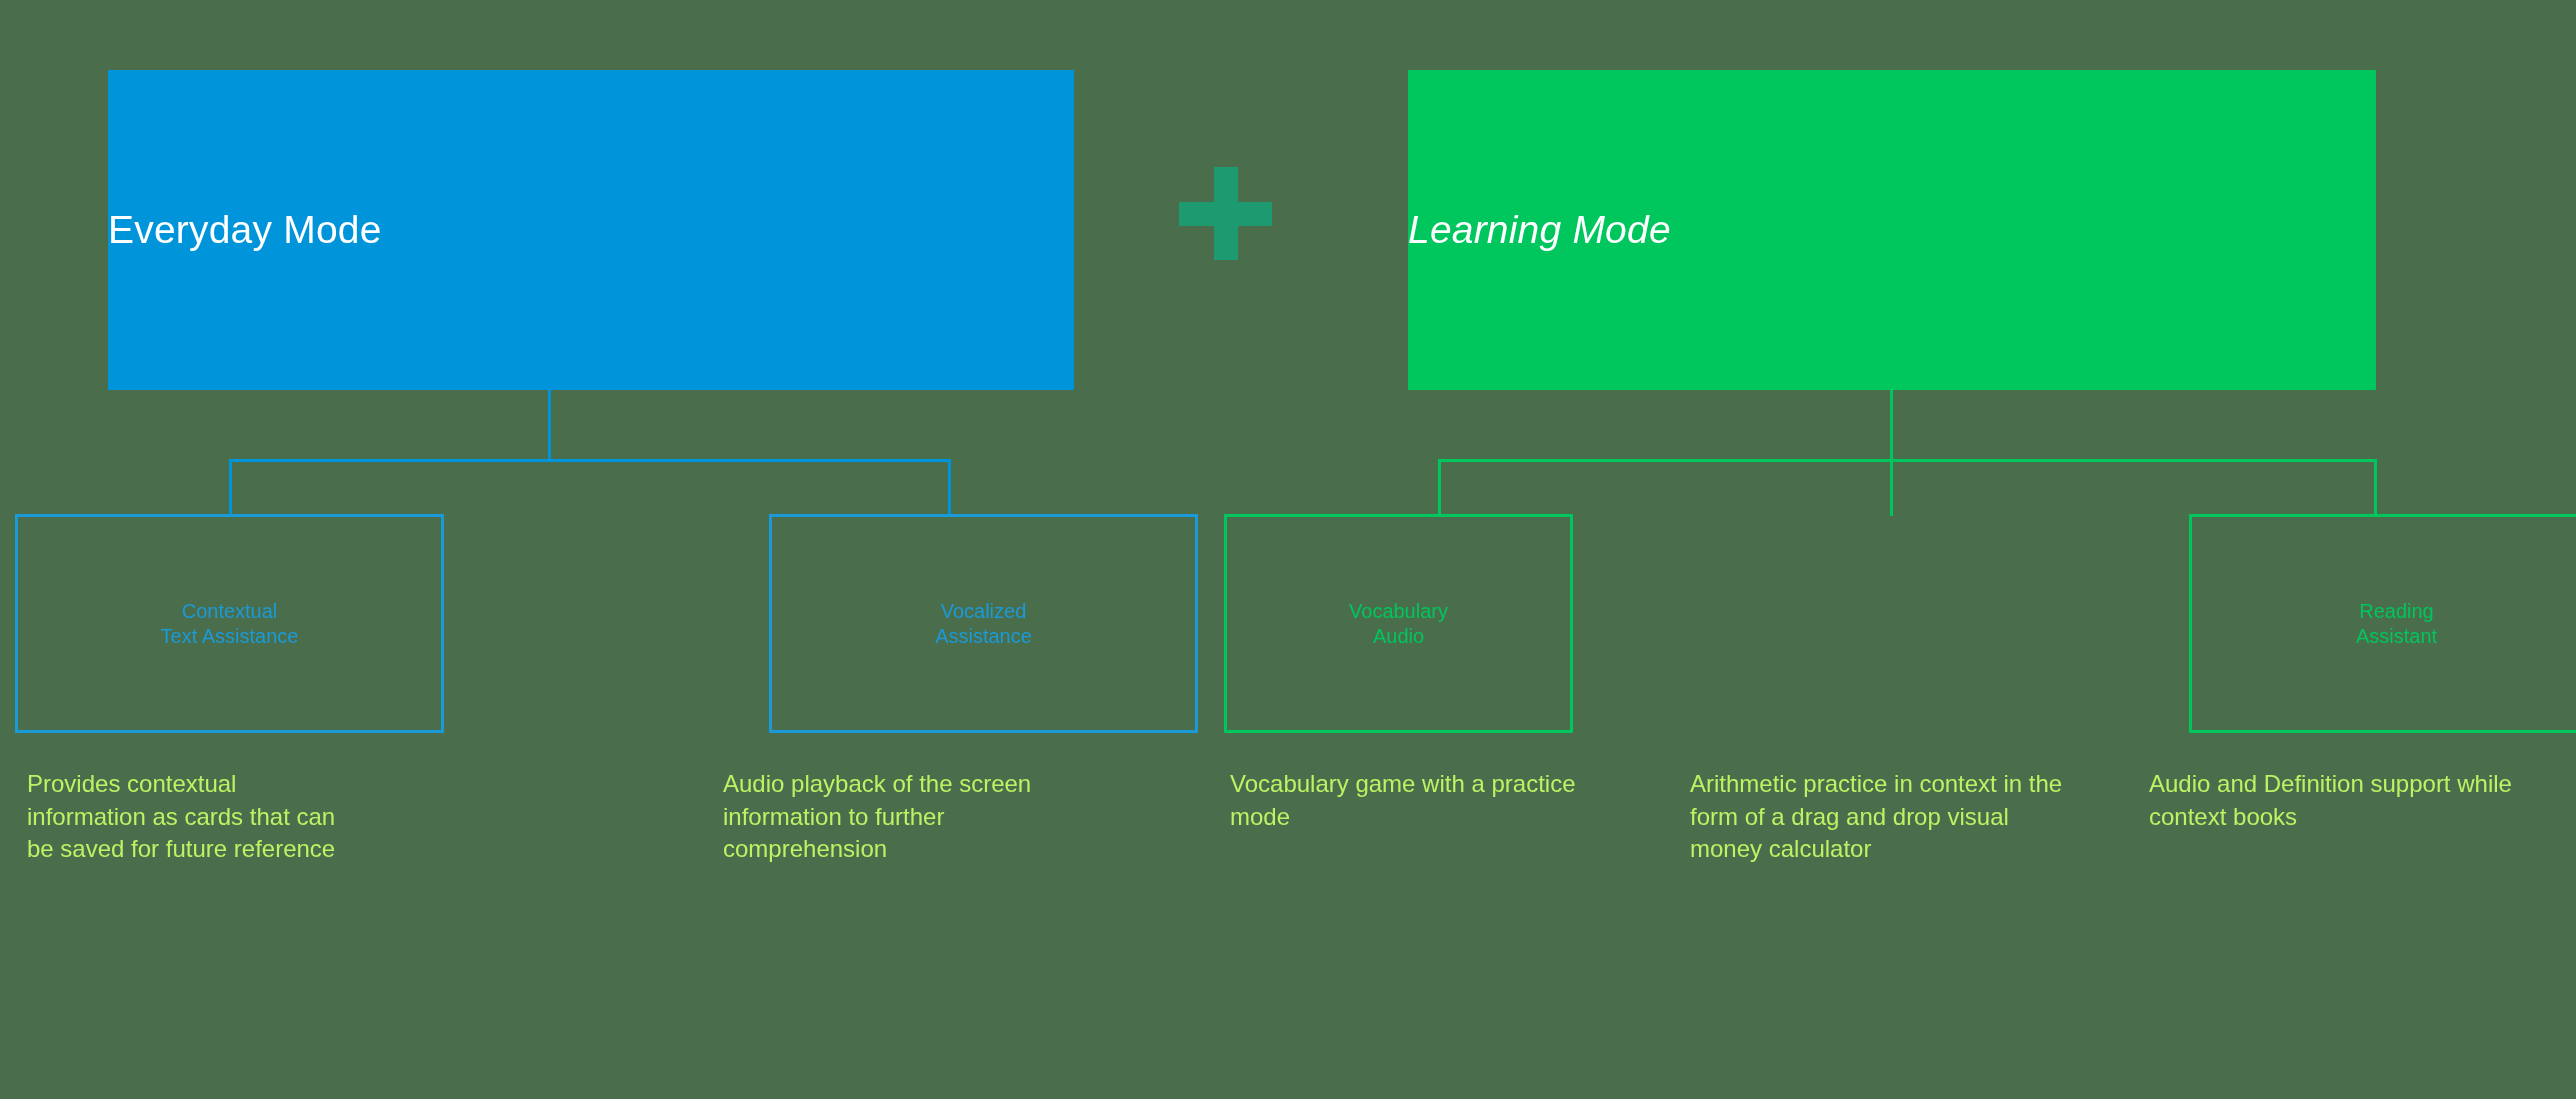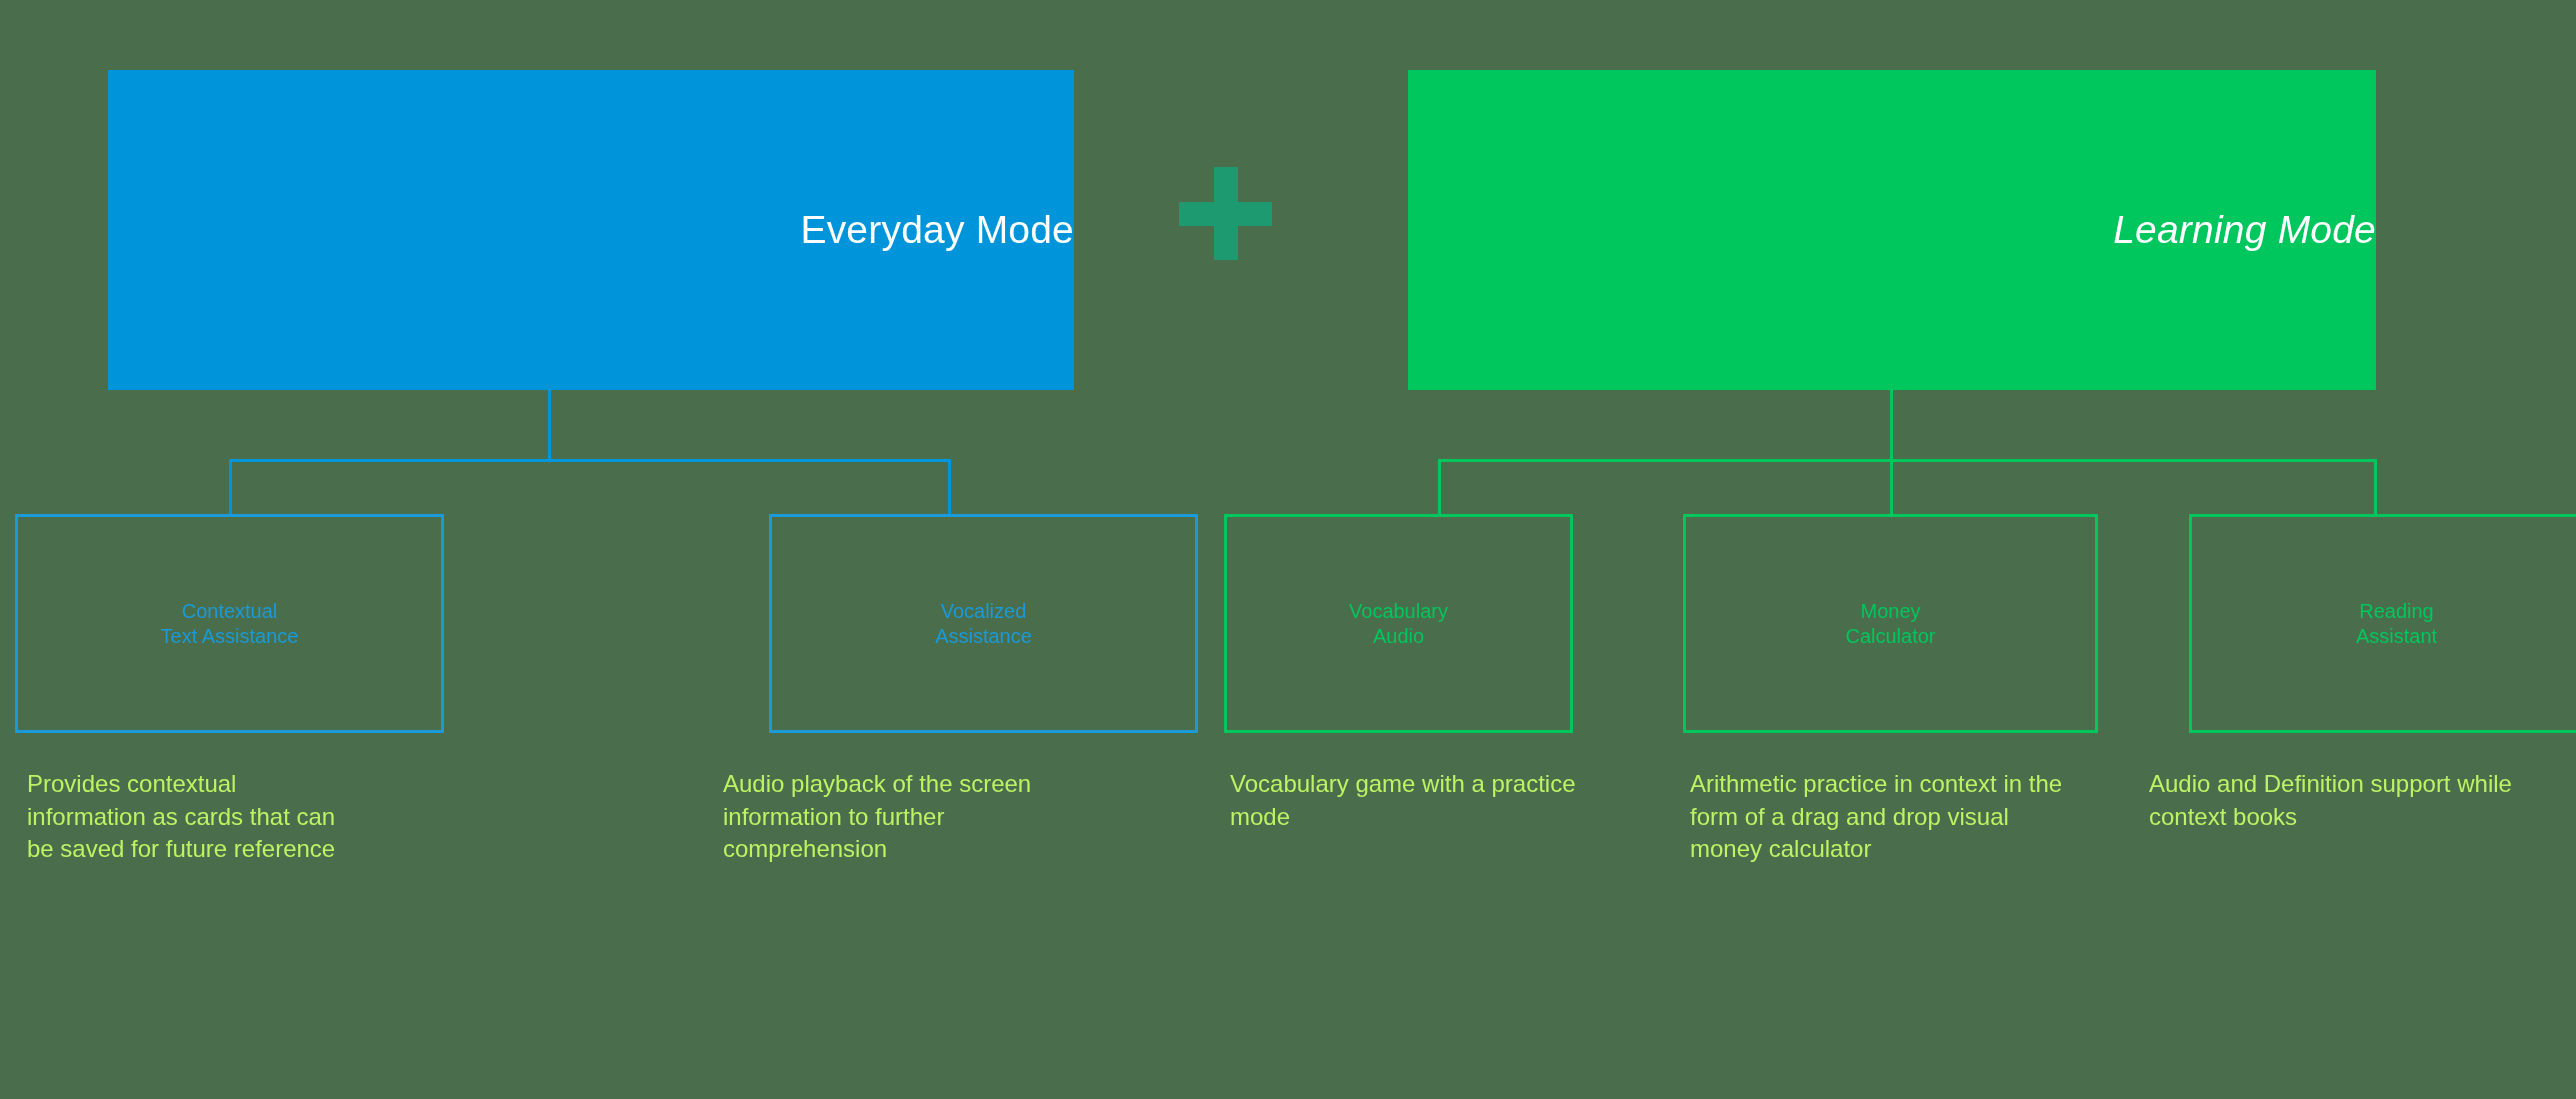--- a/index.html
+++ b/index.html
@@ -8,21 +8,21 @@
     background:#4a6e4c;
     font-family:"Liberation Sans", sans-serif;
     overflow:hidden;
     position:relative;
   }
   .stage{position:absolute;left:0;top:0;width:2576px;height:1099px;}
 
   
   .mode-box{
     position:absolute;
-    display:flex;align-items:center;justify-content:flex-end;
+    display:flex;align-items:center;justify-content:flex-start;
     color:#ffffff;
     font-size:39px;
     font-weight:400;
     letter-spacing:0.2px;
   }
   #everyday-box{left:108px;top:70px;width:966px;height:320px;background:#0094db;}
   #learning-box{left:1408px;top:70px;width:968px;height:320px;background:#00c65e;font-style:italic;}
 
   
   #plus-sign{
@@ -108,26 +108,20 @@
   <div class="conn v green-line" style="left:1890px;top:459px;width:3px;height:57px;"></div>
   <div class="conn v green-line" style="left:2374px;top:459px;width:3px;height:57px;"></div>
 
   <div class="leaf green" style="left:1224px;top:514px;width:349px;height:219px;">
     <span>
       <span>Vocabulary</span><br>
       <span>Audio</span>
     </span>
   </div>
 
-  <div class="leaf green" style="left:1683px;top:514px;width:415px;height:219px;">
-    <span>
-      <span>Money</span><br>
-      <span>Calculator</span>
-    </span>
-  </div>
 
   <div class="leaf green" style="left:2141px;top:514px;width:415px;height:219px;margin-left:48px;">
     <span>
       <span>Reading</span><br>
       <span>Assistant</span>
     </span>
   </div>
 
   <div class="desc" style="left:1230px;top:768px;width:410px;">Vocabulary game with a practice mode</div>
 

